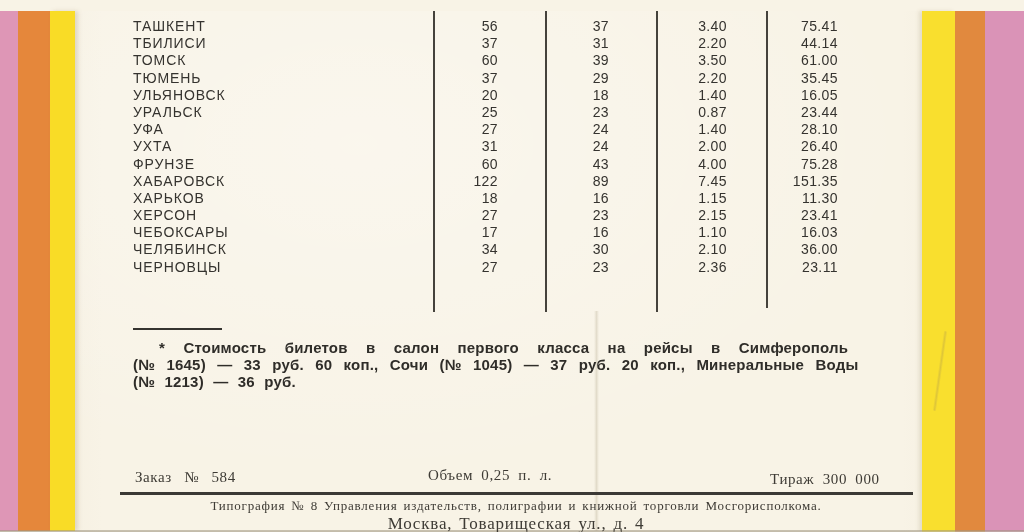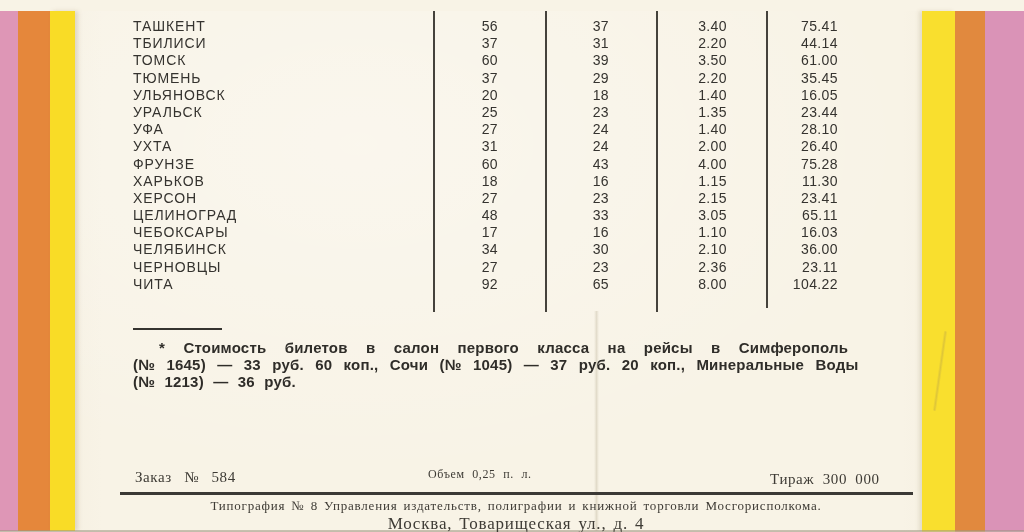--- a/index.html
+++ b/index.html
@@ -40,21 +40,21 @@
   .footnote{position:absolute;left:0;top:0;width:1024px;z-index:5;color:#2f2d29;}
   .fn-rule{position:absolute;left:133px;top:317px;width:89px;height:2.4px;background:#35332f;}
   .fn-line{position:absolute;font-weight:bold;font-size:15px;line-height:17px;letter-spacing:0.2px;white-space:nowrap;}
   .fn1{left:159px;top:328px;word-spacing:14px;}
   .fn2{left:133px;top:345px;word-spacing:7px;}
   .fn3{left:133px;top:362px;word-spacing:5px;}
   
   .colophon{position:absolute;left:0;top:0;width:1024px;z-index:5;color:#3e3b35;
     font-family:"Liberation Serif",serif;}
   .order{position:absolute;left:135px;top:458px;font-size:15px;word-spacing:8px;letter-spacing:0.6px;text-align:right;}
-  .volume{position:absolute;left:428px;top:456px;font-size:12px;word-spacing:4px;letter-spacing:0.6px;text-align:center;}
+  .volume{position:absolute;left:428px;top:456px;font-size:15px;word-spacing:4px;letter-spacing:0.6px;text-align:center;}
   .tirage{position:absolute;left:770px;top:460px;font-size:15px;word-spacing:4px;letter-spacing:0.6px;}
   .co-rule{position:absolute;left:120px;top:481px;width:793px;height:2.5px;background:#3b3935;}
   .printer{position:absolute;left:116px;top:487px;width:800px;text-align:center;
     font-size:13px;letter-spacing:0.8px;word-spacing:2px;}
   .address{position:absolute;left:116px;top:503px;width:800px;text-align:center;
     font-size:17px;letter-spacing:0.8px;word-spacing:2px;}
   
   .crease1{position:absolute;left:594px;top:300px;width:5px;height:220px;z-index:4;
     background:linear-gradient(90deg, rgba(255,255,255,0) , rgba(170,158,128,0.28), rgba(255,255,255,0));}
   .crease2{position:absolute;left:938px;top:320px;width:4px;height:80px;z-index:4;transform:rotate(8deg);
@@ -117,21 +117,21 @@
           <span class="city">УЛЬЯНОВСК</span>
           <span class="num c0">20</span>
           <span class="num c1">18</span>
           <span class="num c2">1.40</span>
           <span class="num c3">16.05</span>
         </div>
         <div class="row">
           <span class="city">УРАЛЬСК</span>
           <span class="num c0">25</span>
           <span class="num c1">23</span>
-          <span class="num c2">1.35</span>
+          <span class="num c2">0.87</span>
           <span class="num c3">23.44</span>
         </div>
         <div class="row">
           <span class="city">УФА</span>
           <span class="num c0">27</span>
           <span class="num c1">24</span>
           <span class="num c2">1.40</span>
           <span class="num c3">28.10</span>
         </div>
         <div class="row">
@@ -142,67 +142,60 @@
           <span class="num c3">26.40</span>
         </div>
         <div class="row">
           <span class="city">ФРУНЗЕ</span>
           <span class="num c0">60</span>
           <span class="num c1">43</span>
           <span class="num c2">4.00</span>
           <span class="num c3">75.28</span>
         </div>
         <div class="row">
+          <span class="city">ХАБАРОВСК</span>
+          <span class="num c0">122</span>
+          <span class="num c1">89</span>
+          <span class="num c2">7.45</span>
+          <span class="num c3">151.35</span>
+        </div>
+        <div class="row">
           <span class="city">ХАРЬКОВ</span>
           <span class="num c0">18</span>
           <span class="num c1">16</span>
           <span class="num c2">1.15</span>
           <span class="num c3">11.30</span>
         </div>
         <div class="row">
           <span class="city">ХЕРСОН</span>
           <span class="num c0">27</span>
           <span class="num c1">23</span>
           <span class="num c2">2.15</span>
           <span class="num c3">23.41</span>
         </div>
         <div class="row">
-          <span class="city">ЦЕЛИНОГРАД</span>
-          <span class="num c0">48</span>
-          <span class="num c1">33</span>
-          <span class="num c2">3.05</span>
-          <span class="num c3">65.11</span>
-        </div>
-        <div class="row">
           <span class="city">ЧЕБОКСАРЫ</span>
           <span class="num c0">17</span>
           <span class="num c1">16</span>
           <span class="num c2">1.10</span>
           <span class="num c3">16.03</span>
         </div>
         <div class="row">
           <span class="city">ЧЕЛЯБИНСК</span>
           <span class="num c0">34</span>
           <span class="num c1">30</span>
           <span class="num c2">2.10</span>
           <span class="num c3">36.00</span>
         </div>
         <div class="row">
           <span class="city">ЧЕРНОВЦЫ</span>
           <span class="num c0">27</span>
           <span class="num c1">23</span>
           <span class="num c2">2.36</span>
           <span class="num c3">23.11</span>
-        </div>
-        <div class="row">
-          <span class="city">ЧИТА</span>
-          <span class="num c0">92</span>
-          <span class="num c1">65</span>
-          <span class="num c2">8.00</span>
-          <span class="num c3">104.22</span>
         </div>
       </div>
   </div>
 
   <div class="footnote">
     <div class="fn-rule"></div>
     <div class="fn-line fn1">* Стоимость билетов в салон первого класса на рейсы в Симферополь</div>
     <div class="fn-line fn2">(№ 1645) — 33 руб. 60 коп., Сочи (№ 1045) — 37 руб. 20 коп., Минеральные Воды</div>
     <div class="fn-line fn3">(№ 1213) — 36 руб.</div>
   </div>

